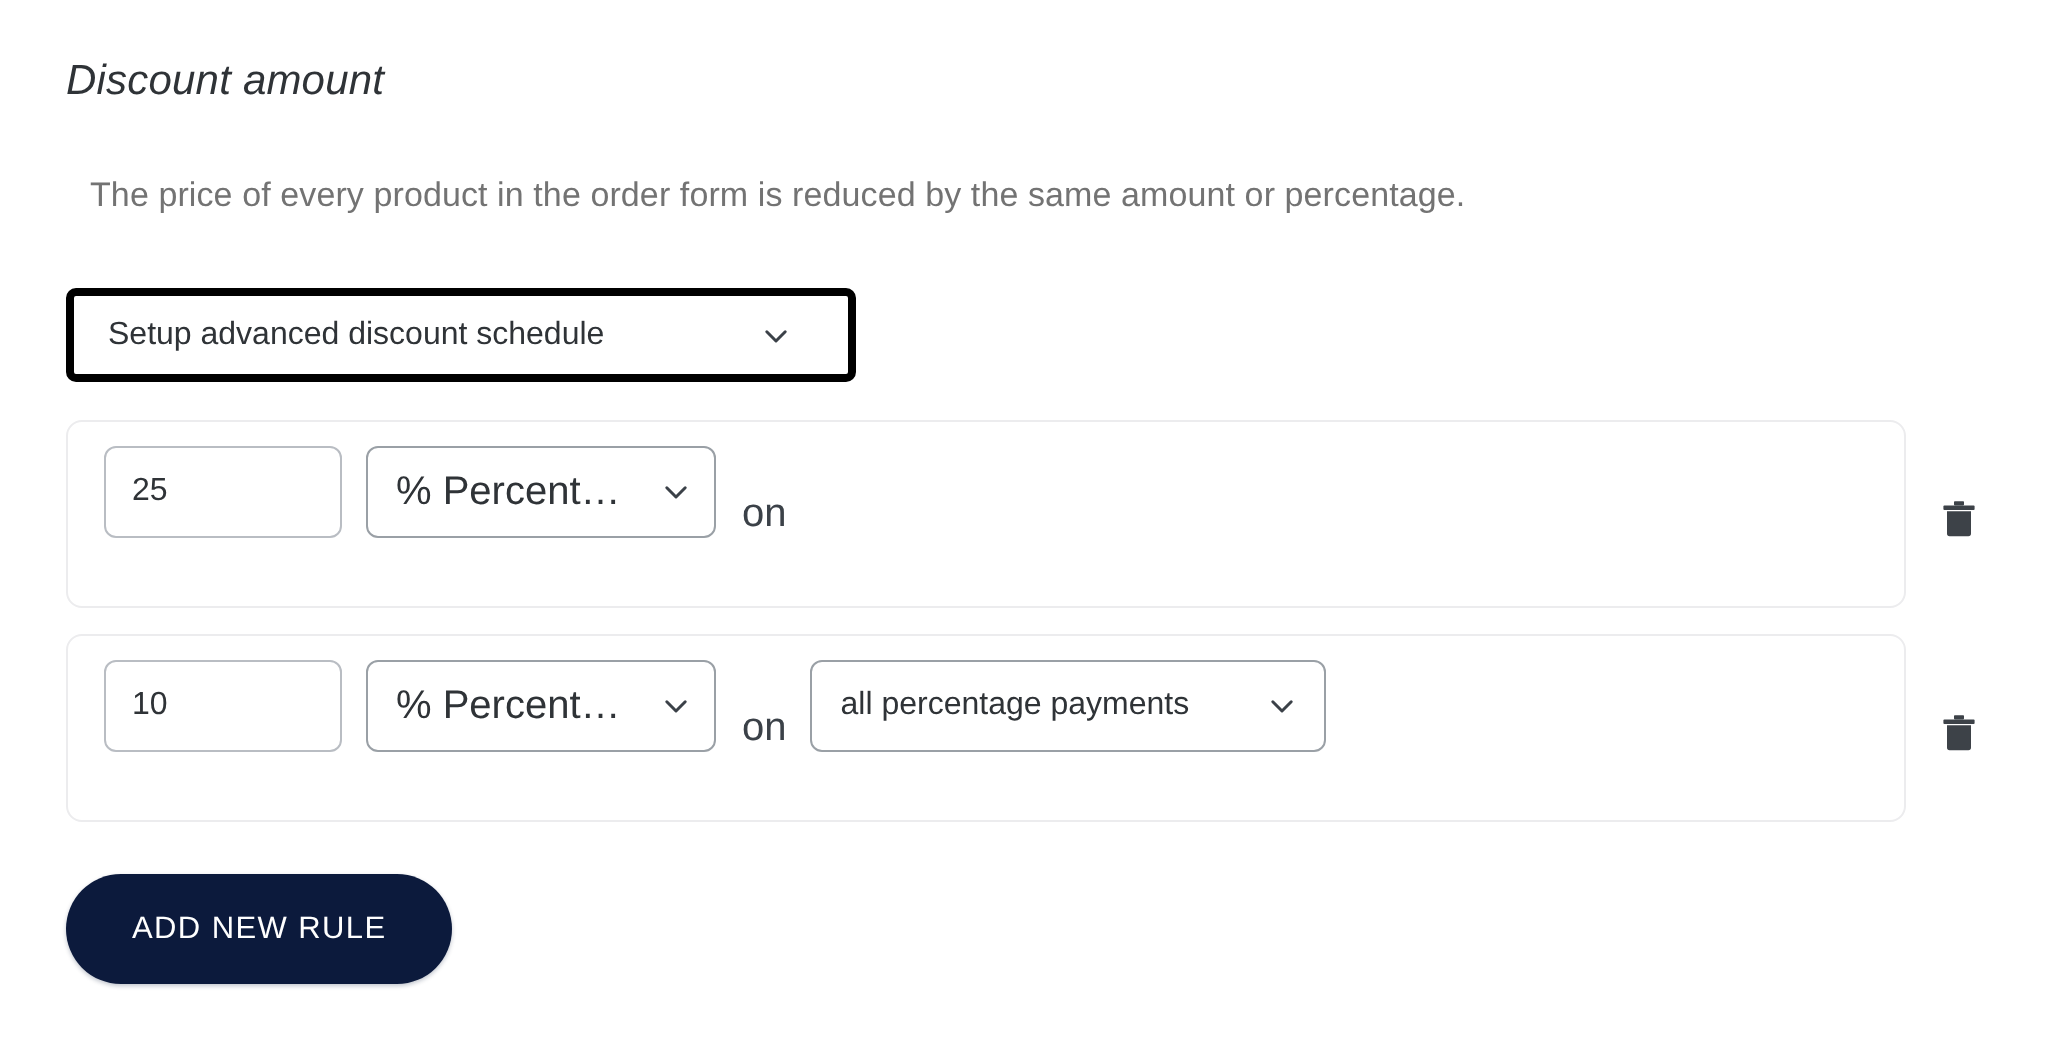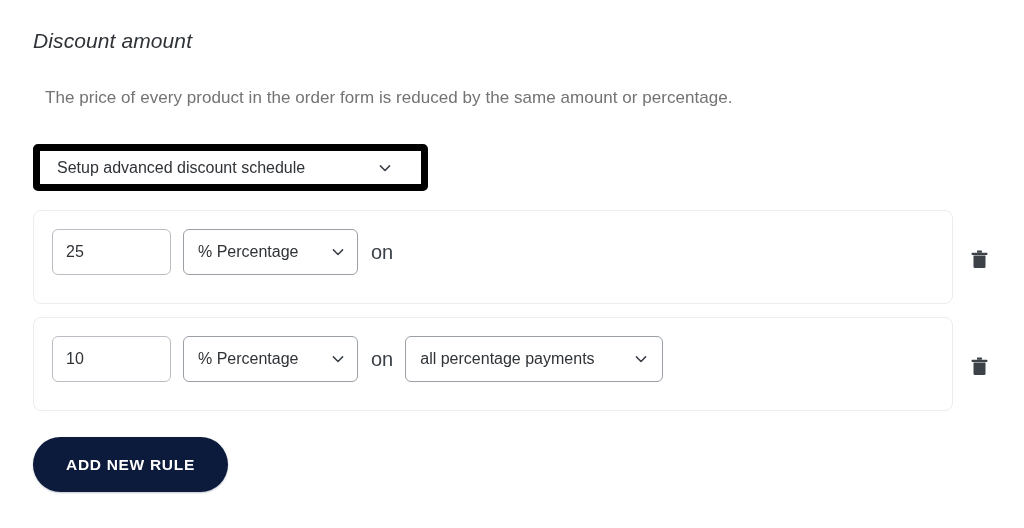--- a/index.html
+++ b/index.html
@@ -55,21 +55,21 @@
     position: absolute;
     left: 33px;
     top: 144px;
     width: 395px;
     height: 47px;
   }
   .ctrl-select {
     width: 100%;
     height: 100%;
     background: #ffffff;
-    border: 7px solid #000000;
+    border: 4px solid #000000;
     border-radius: 5px;
     display: flex;
     align-items: center;
     justify-content: space-between;
     padding: 0 28px 0 17px;
     cursor: pointer;
     font-size: 16px;
     color: #2f3337;
     position: relative;
   }
@@ -99,21 +99,21 @@
     border-radius: 8px;
   }
   .rule-card.row1 { top: 210px; }
   .rule-card.row2 { top: 317px; }
 
   .rule-inner {
     position: absolute;
     left: 18px;
     top: 24px;
     display: flex;
-    align-items: center;
+    align-items: flex-end;
     height: 34px;
   }
 
   .amount-input {
     width: 119px;
     height: 46px;
     border: 1px solid #b9bdc3;
     border-radius: 6px;
     background: #ffffff;
     font-family: "Liberation Sans", sans-serif;
@@ -124,21 +124,21 @@
   }
 
   .type-select {
     width: 175px;
     height: 46px;
     margin-left: 12px;
     padding: 0 11px 0 14px;
     border: 1px solid #9aa0a6;
     border-radius: 6px;
   }
-  .type-select .label { font-size: 16px; }
+  .type-select .label { font-size: 20px; }
 
   .on-label {
     margin: 0 12px 0 13px;
     font-size: 20px;
     color: #3b4148;
     white-space: nowrap;
   }
 
   .target-select {
     width: 258px;
@@ -178,21 +178,21 @@
     left: 33px;
     top: 437px;
     height: 55px;
     padding: 0 33px;
     border: none;
     border-radius: 28px;
     background: #0c1a3c;
     color: #ffffff;
     font-family: "Liberation Sans", sans-serif;
     font-size: 15.5px;
-    font-weight: 700;
+    font-weight: 400;
     letter-spacing: 0.7px;
     cursor: pointer;
     display: flex;
     align-items: center;
     justify-content: center;
     box-shadow: 0 1px 2px rgba(12,26,60,0.25);
   }
 </style>
 </head>
 <body>

